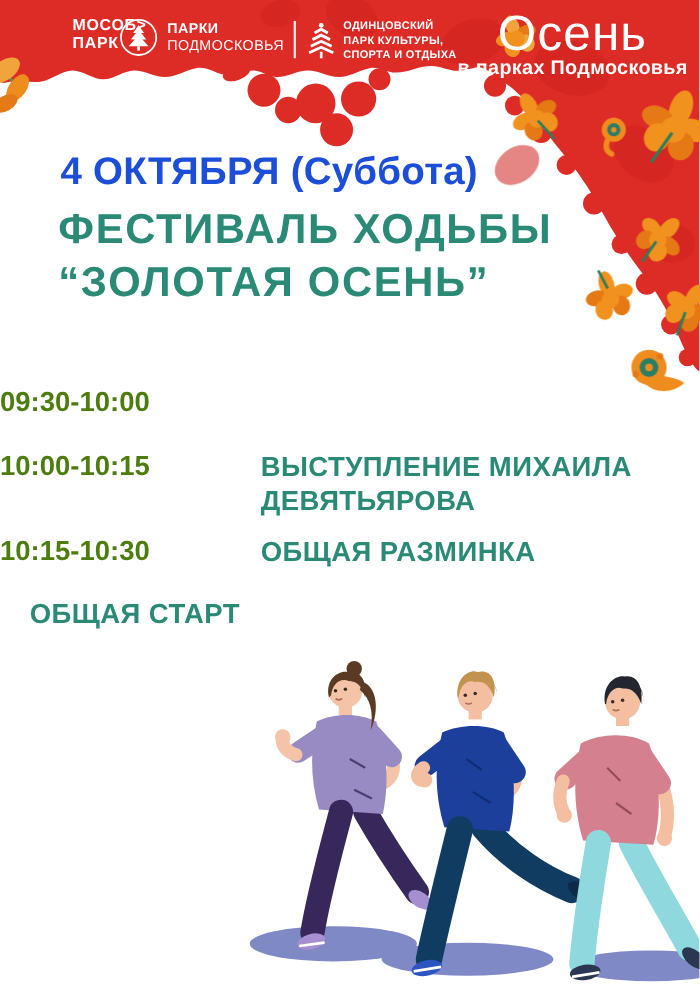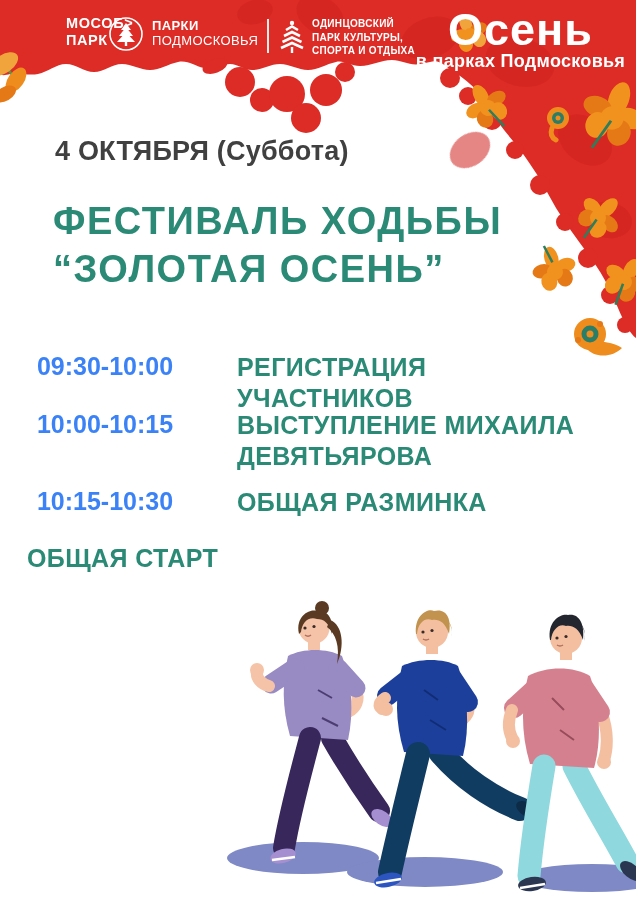--- a/index.html
+++ b/index.html
@@ -11,27 +11,27 @@
   .hdr-decor{position:absolute;top:0;left:0;z-index:1;}
   .logo-layer{position:absolute;top:0;left:0;width:568px;height:120px;z-index:3;color:#ffffff;}
   .mosob{position:absolute;left:66px;top:15px;font-weight:bold;font-size:14.5px;line-height:1.18;letter-spacing:.6px;}
   .parki-logo{position:absolute;left:108px;top:16px;display:flex;align-items:center;gap:8px;}
   .parki-text{font-size:13px;line-height:1.15;letter-spacing:.4px;}
   .parki-text .b{font-weight:bold;}
   .hdr-divider{position:absolute;left:267px;top:19px;width:1.5px;height:34px;background:rgba(255,255,255,.9);}
   .odin-logo{position:absolute;left:279px;top:17px;display:flex;align-items:center;gap:7px;}
   .odin-text{font-size:10px;font-weight:bold;line-height:1.35;letter-spacing:.3px;}
   .osen-logo{position:absolute;left:408px;top:6px;width:225px;text-align:center;}
-  .osen-title{font-size:45px;font-weight:bold;letter-spacing:1px;line-height:1.05;}
+  .osen-title{font-size:45px;font-weight:normal;letter-spacing:1px;line-height:1.05;}
   .osen-sub{font-size:18px;font-weight:bold;letter-spacing:.3px;margin-top:-2px;}
   .content{position:absolute;left:0;top:0;width:636px;height:900px;z-index:2;}
-  .date-heading{position:absolute;left:55px;top:136px;font-size:27px;font-weight:bold;color:#404040;letter-spacing:.2px;}
-  .main-title{position:absolute;left:53px;top:198px;font-size:38px;font-weight:bold;color:#2a8a75;letter-spacing:1.5px;line-height:1.26;}
+  .date-heading{position:absolute;left:55px;top:136px;font-size:35px;font-weight:bold;color:#1d4ed8;letter-spacing:.2px;}
+  .main-title{position:absolute;left:53px;top:186px;font-size:38px;font-weight:bold;color:#2a8a75;letter-spacing:1.5px;line-height:1.26;}
   .sched-row{position:absolute;display:flex;align-items:flex-start;}
-  .sched-time{width:210px;text-align:center;font-size:25px;font-weight:bold;color:#3b82f6;flex:0 0 auto;}
+  .sched-time{width:210px;text-align:left;font-size:25px;font-weight:bold;color:#4d7c0f;flex:0 0 auto;}
   .sched-act{margin-left:27px;width:360px;font-size:25px;font-weight:bold;color:#2a8a75;letter-spacing:.4px;line-height:1.22;}
   .r1{top:352px;} .r2{top:410px;} .r3{top:487px;} .r4{top:543px;}
   .walkers{position:absolute;left:0;top:590px;z-index:1;}
 </style>
 </head>
 <body>
 
 <div class="poster">
 
   <svg class="hdr-decor" width="636" height="380" viewBox="0 0 636 380">
@@ -207,21 +207,20 @@
 
   <div class="content">
     <div class="date-heading">4 ОКТЯБРЯ (Суббота)</div>
     <div class="main-title">
       <div>ФЕСТИВАЛЬ ХОДЬБЫ</div>
       <div>“ЗОЛОТАЯ ОСЕНЬ”</div>
     </div>
 
     <div class="sched-row r1">
       <div class="sched-time">09:30-10:00</div>
-      <div class="sched-act">РЕГИСТРАЦИЯ УЧАСТНИКОВ</div>
     </div>
     <div class="sched-row r2">
       <div class="sched-time">10:00-10:15</div>
       <div class="sched-act">ВЫСТУПЛЕНИЕ МИХАИЛА ДЕВЯТЬЯРОВА</div>
     </div>
     <div class="sched-row r3">
       <div class="sched-time">10:15-10:30</div>
       <div class="sched-act">ОБЩАЯ РАЗМИНКА</div>
     </div>
     <div class="sched-row r4">

